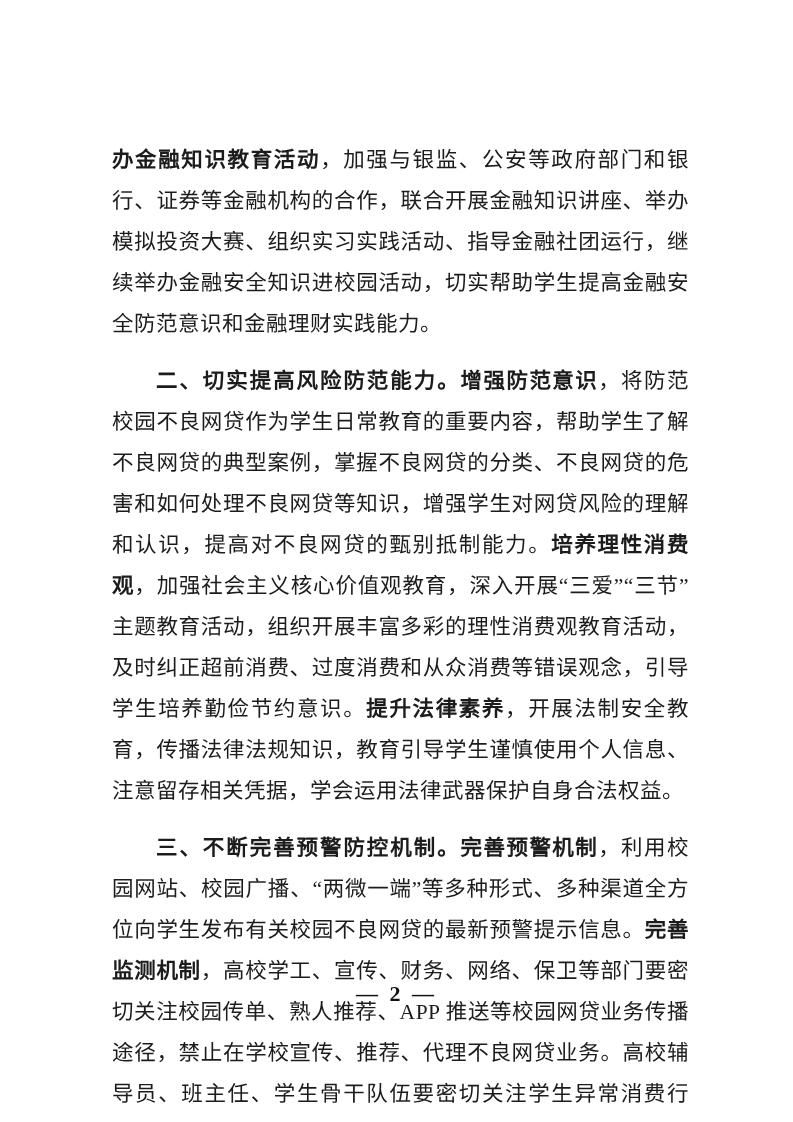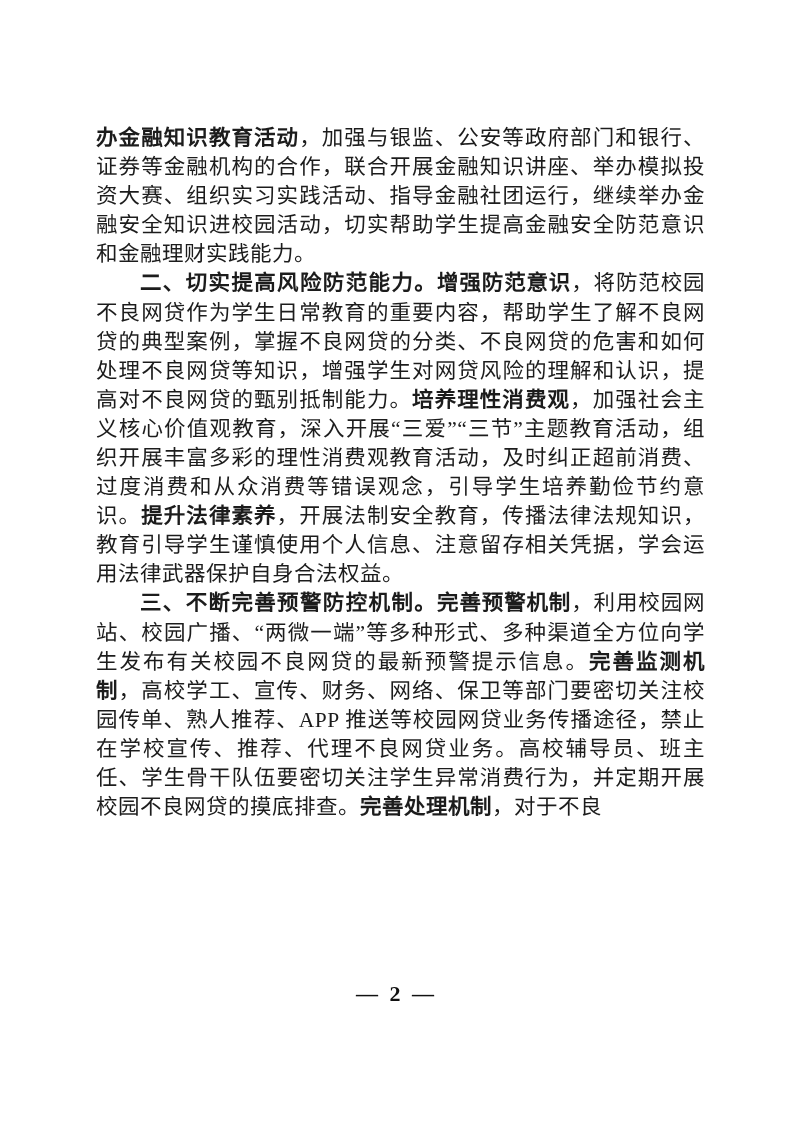--- a/index.html
+++ b/index.html
@@ -16,39 +16,39 @@
     font-family: "Liberation Serif", "DejaVu Serif", serif;
     color: #1c1c1c;
   }
   .content {
     position: absolute;
     top: 124px;
     left: 96px;
     width: 609px;
   }
   .para {
-    margin: 0;
+    margin: 16px;
     font-size: 21.5px;
-    line-height: 29px;
+    line-height: 41px;
     text-align: justify;
     text-justify: inter-character;
     letter-spacing: 0.5px;
     word-break: break-all;
   }
   .para.indent {
     text-indent: 44px;
   }
   .seg-normal {
     font-weight: 400;
   }
   .seg-bold {
     font-weight: 700;
   }
   .seg-heading {
-    font-family: Liberation Mono, monospace;
+    font-family: Liberation Sans, sans-serif;
     font-weight: 700;
     letter-spacing: 1px;
   }
   .footer {
     position: absolute;
     top: 981px;
     left: 0;
     width: 100%;
     text-align: center;
     font-size: 22px;

